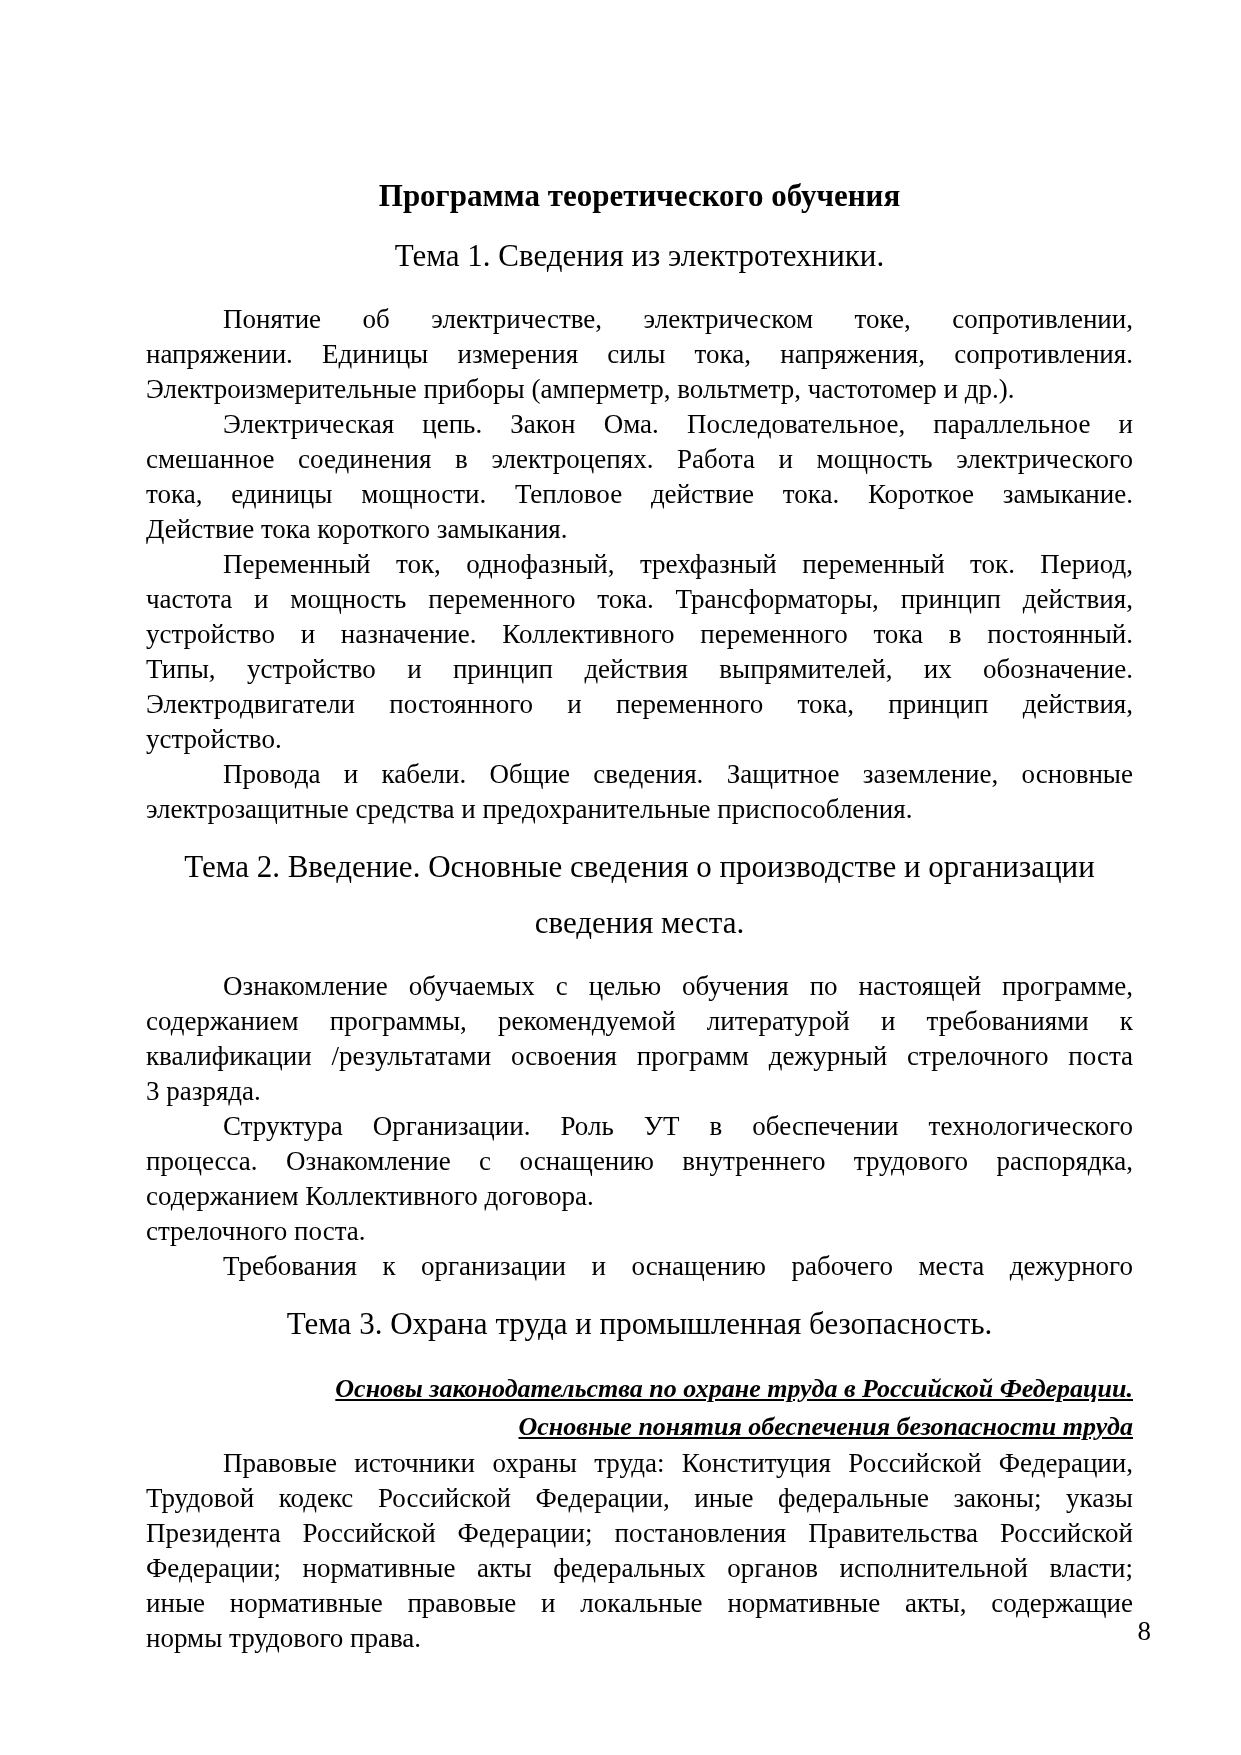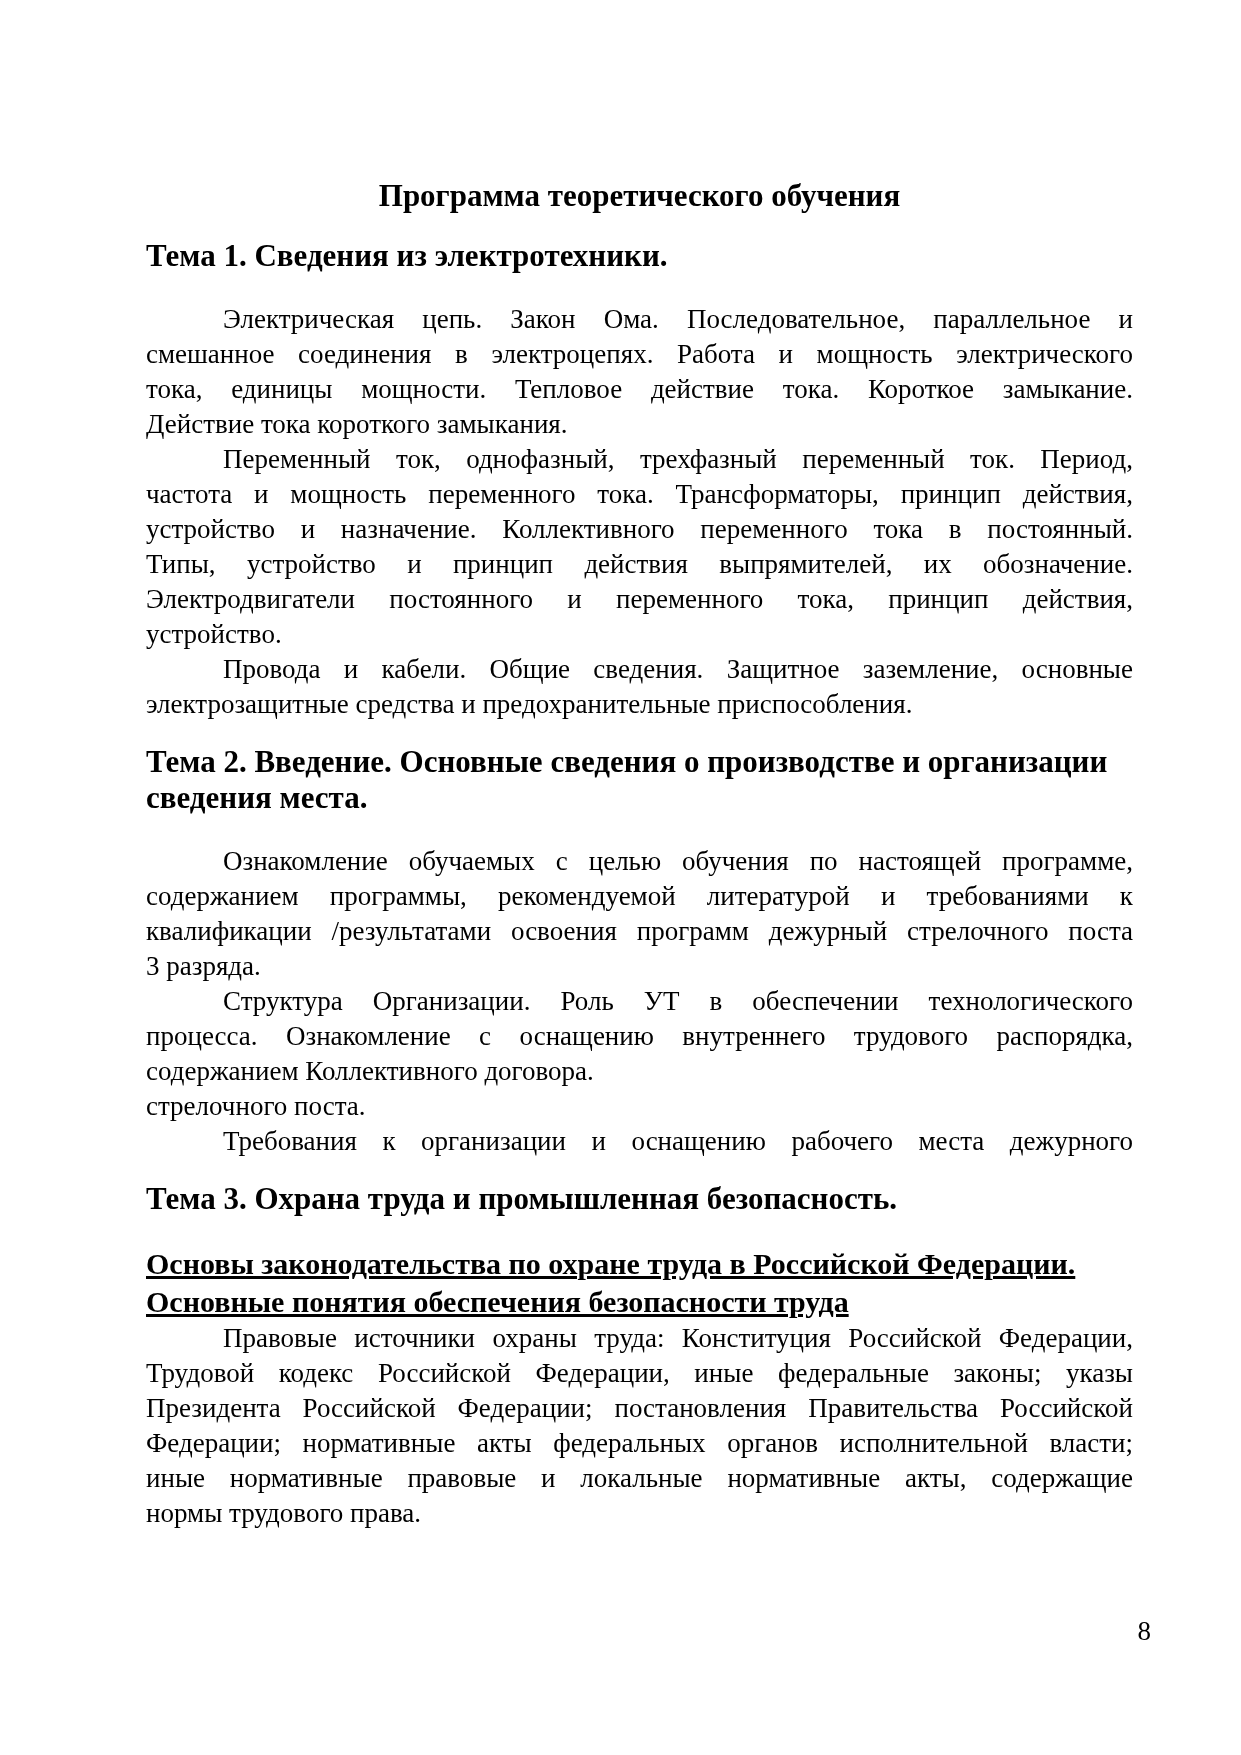--- a/index.html
+++ b/index.html
@@ -32,30 +32,32 @@
     line-height: 40px;
     font-weight: bold;
     text-align: center;
     margin: 0;
   }
   .block { margin: 0; }
   .heading { margin: 22px 0 28px 0; }
   .heading .line {
     font-size: 31px;
     line-height: 36px;
-    font-weight: bold;
-    text-align: left;
+    font-weight: normal;
+    text-align: center;
+    margin-top: 20px;
   }
   .subheading { margin: 22px 0 0 0; }
   .subheading .line {
-    font-size: 30px;
+    font-size: 26px;
     line-height: 38px;
     font-weight: bold;
+    font-style: italic;
     text-decoration: underline;
-    text-align: left;
+    text-align: right;
   }
   .paragraph { margin: 0; }
   .paragraph .line {
     font-size: 27px;
     line-height: 35px;
     text-align: justify;
     text-align-last: justify;
   }
   .paragraph .line.last {
     text-align-last: left;
@@ -74,20 +76,25 @@
 </style>
 </head>
 <body>
 
 <div class="page">
   <div class="content">
     <div class="doc-title">Программа теоретического обучения</div>
     <div id="doc-body">
         <div class="block heading">
           <div class="line first last">Тема 1. Сведения из электротехники.</div>
+        </div>
+        <div class="block paragraph">
+          <div class="line first">Понятие об электричестве, электрическом токе, сопротивлении,</div>
+          <div class="line">напряжении. Единицы измерения силы тока, напряжения, сопротивления.</div>
+          <div class="line last">Электроизмерительные приборы (амперметр, вольтметр, частотомер и др.).</div>
         </div>
         <div class="block paragraph">
           <div class="line first">Электрическая цепь. Закон Ома. Последовательное, параллельное и</div>
           <div class="line">смешанное соединения в электроцепях. Работа и мощность электрического</div>
           <div class="line">тока, единицы мощности. Тепловое действие тока. Короткое замыкание.</div>
           <div class="line last">Действие тока короткого замыкания.</div>
         </div>
         <div class="block paragraph">
           <div class="line first">Переменный ток, однофазный, трехфазный переменный ток. Период,</div>
           <div class="line">частота и мощность переменного тока. Трансформаторы, принцип действия,</div>

